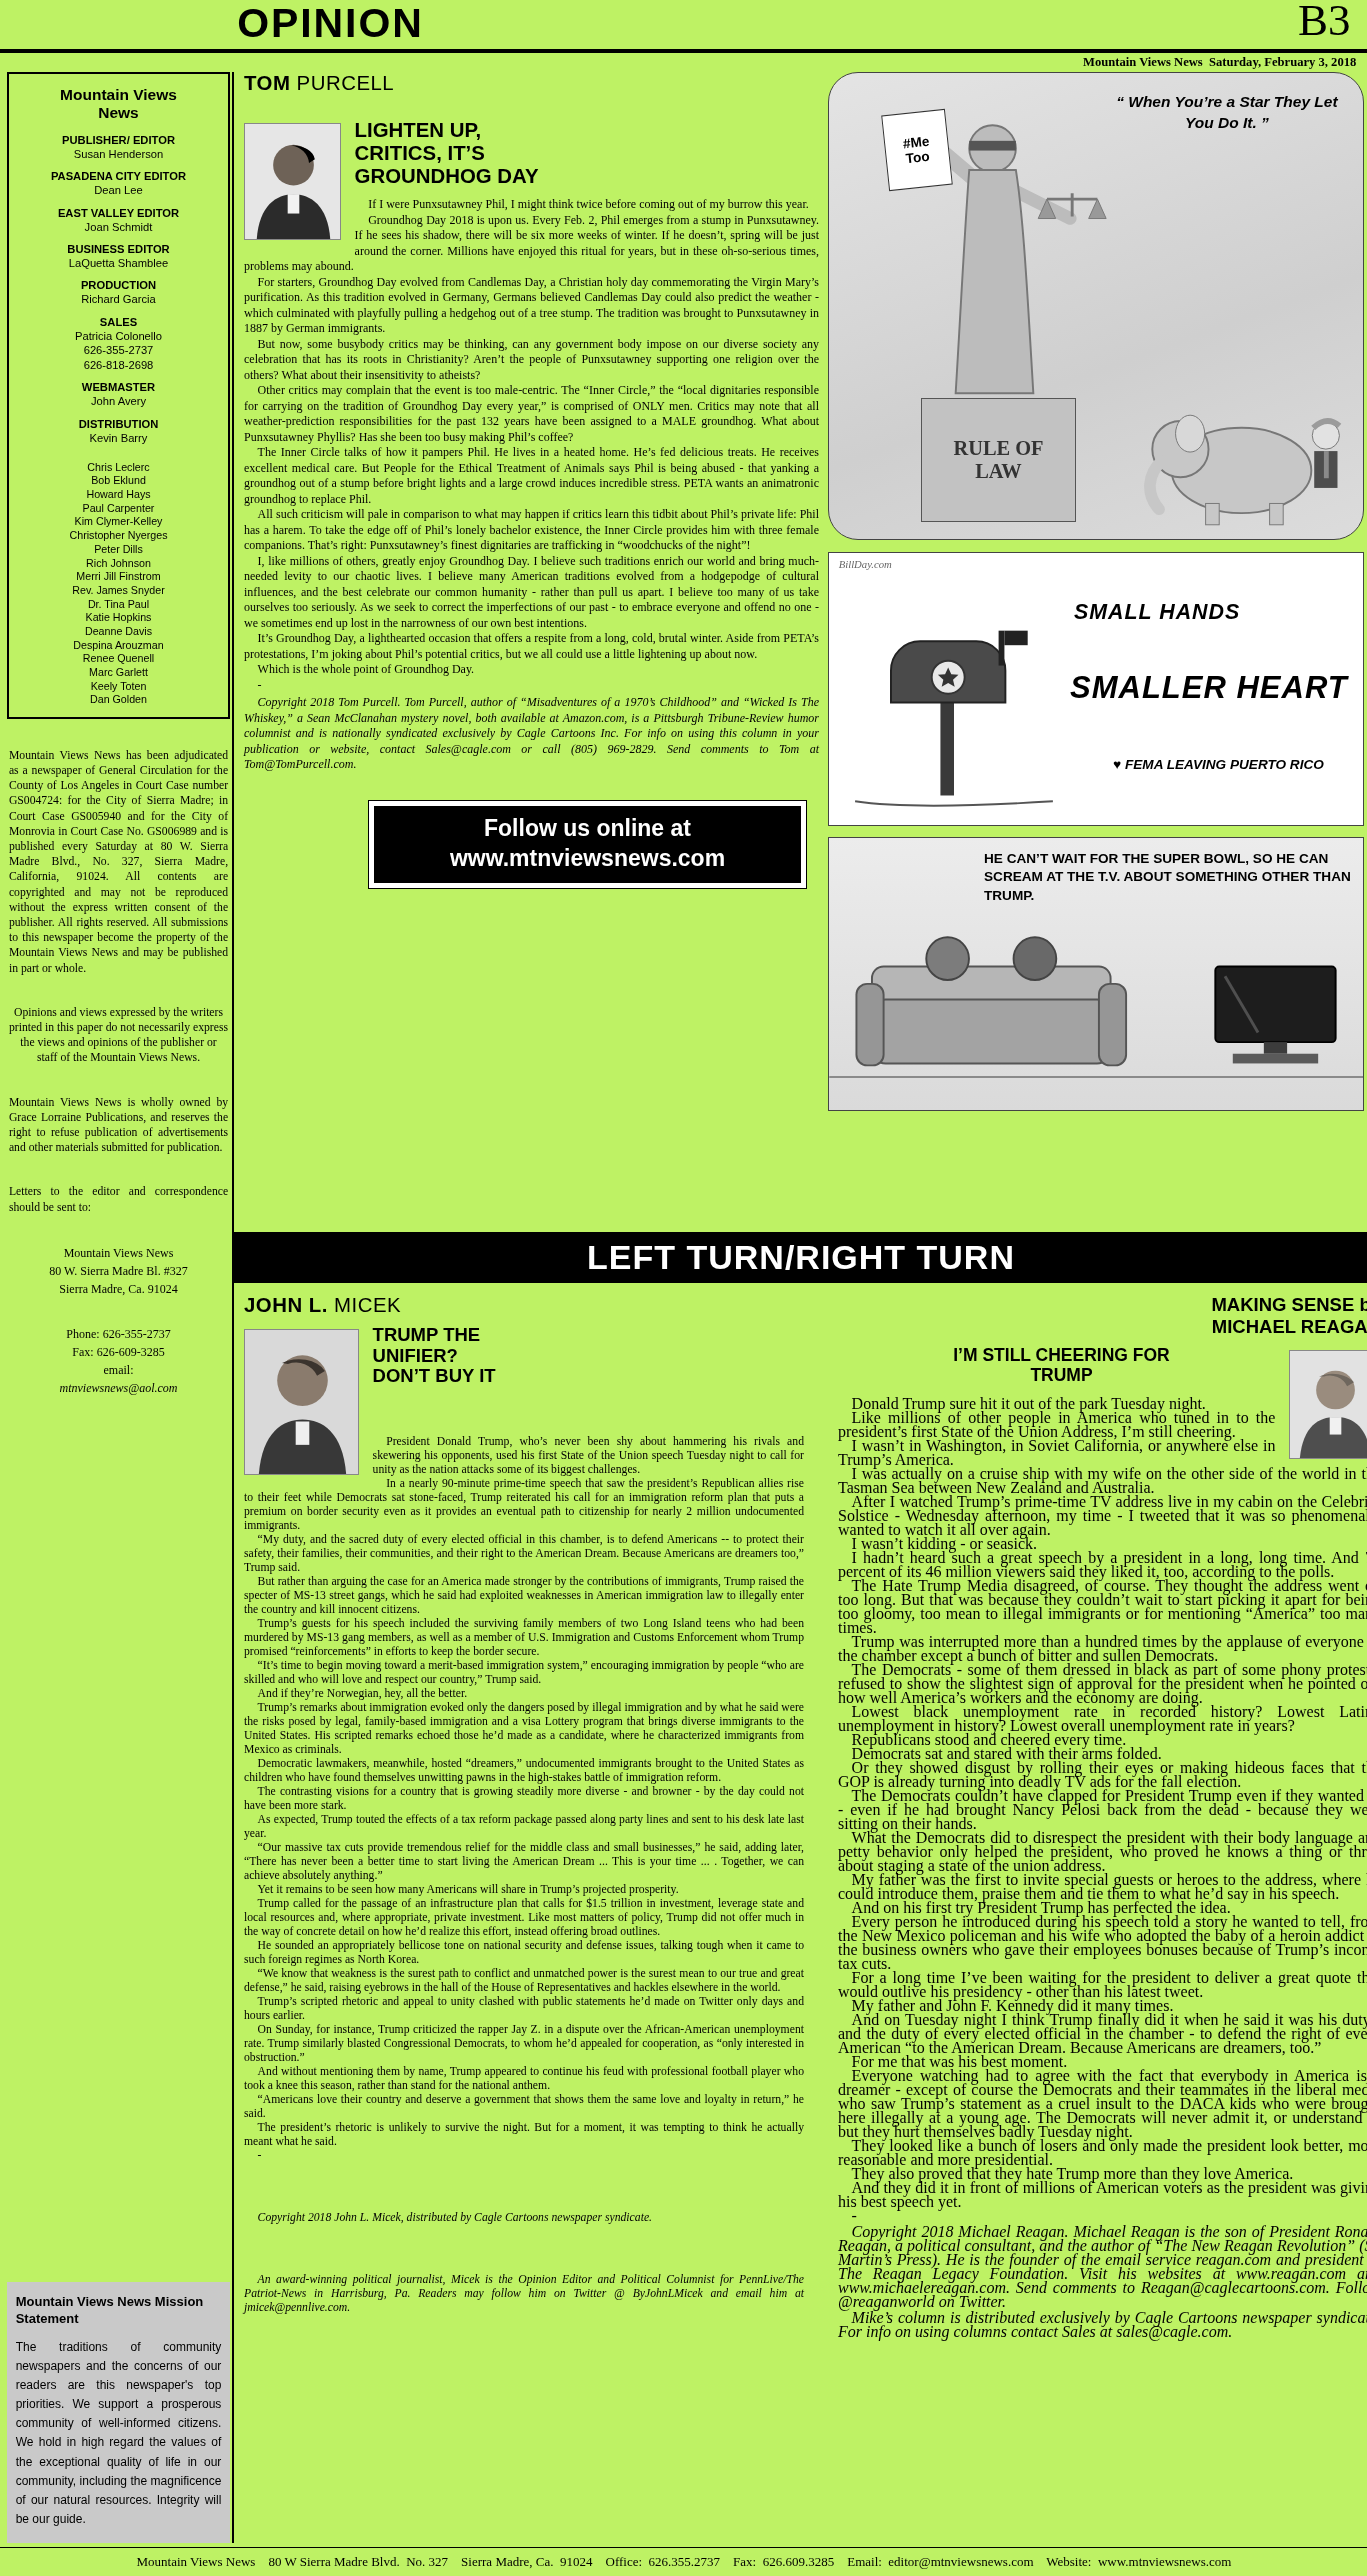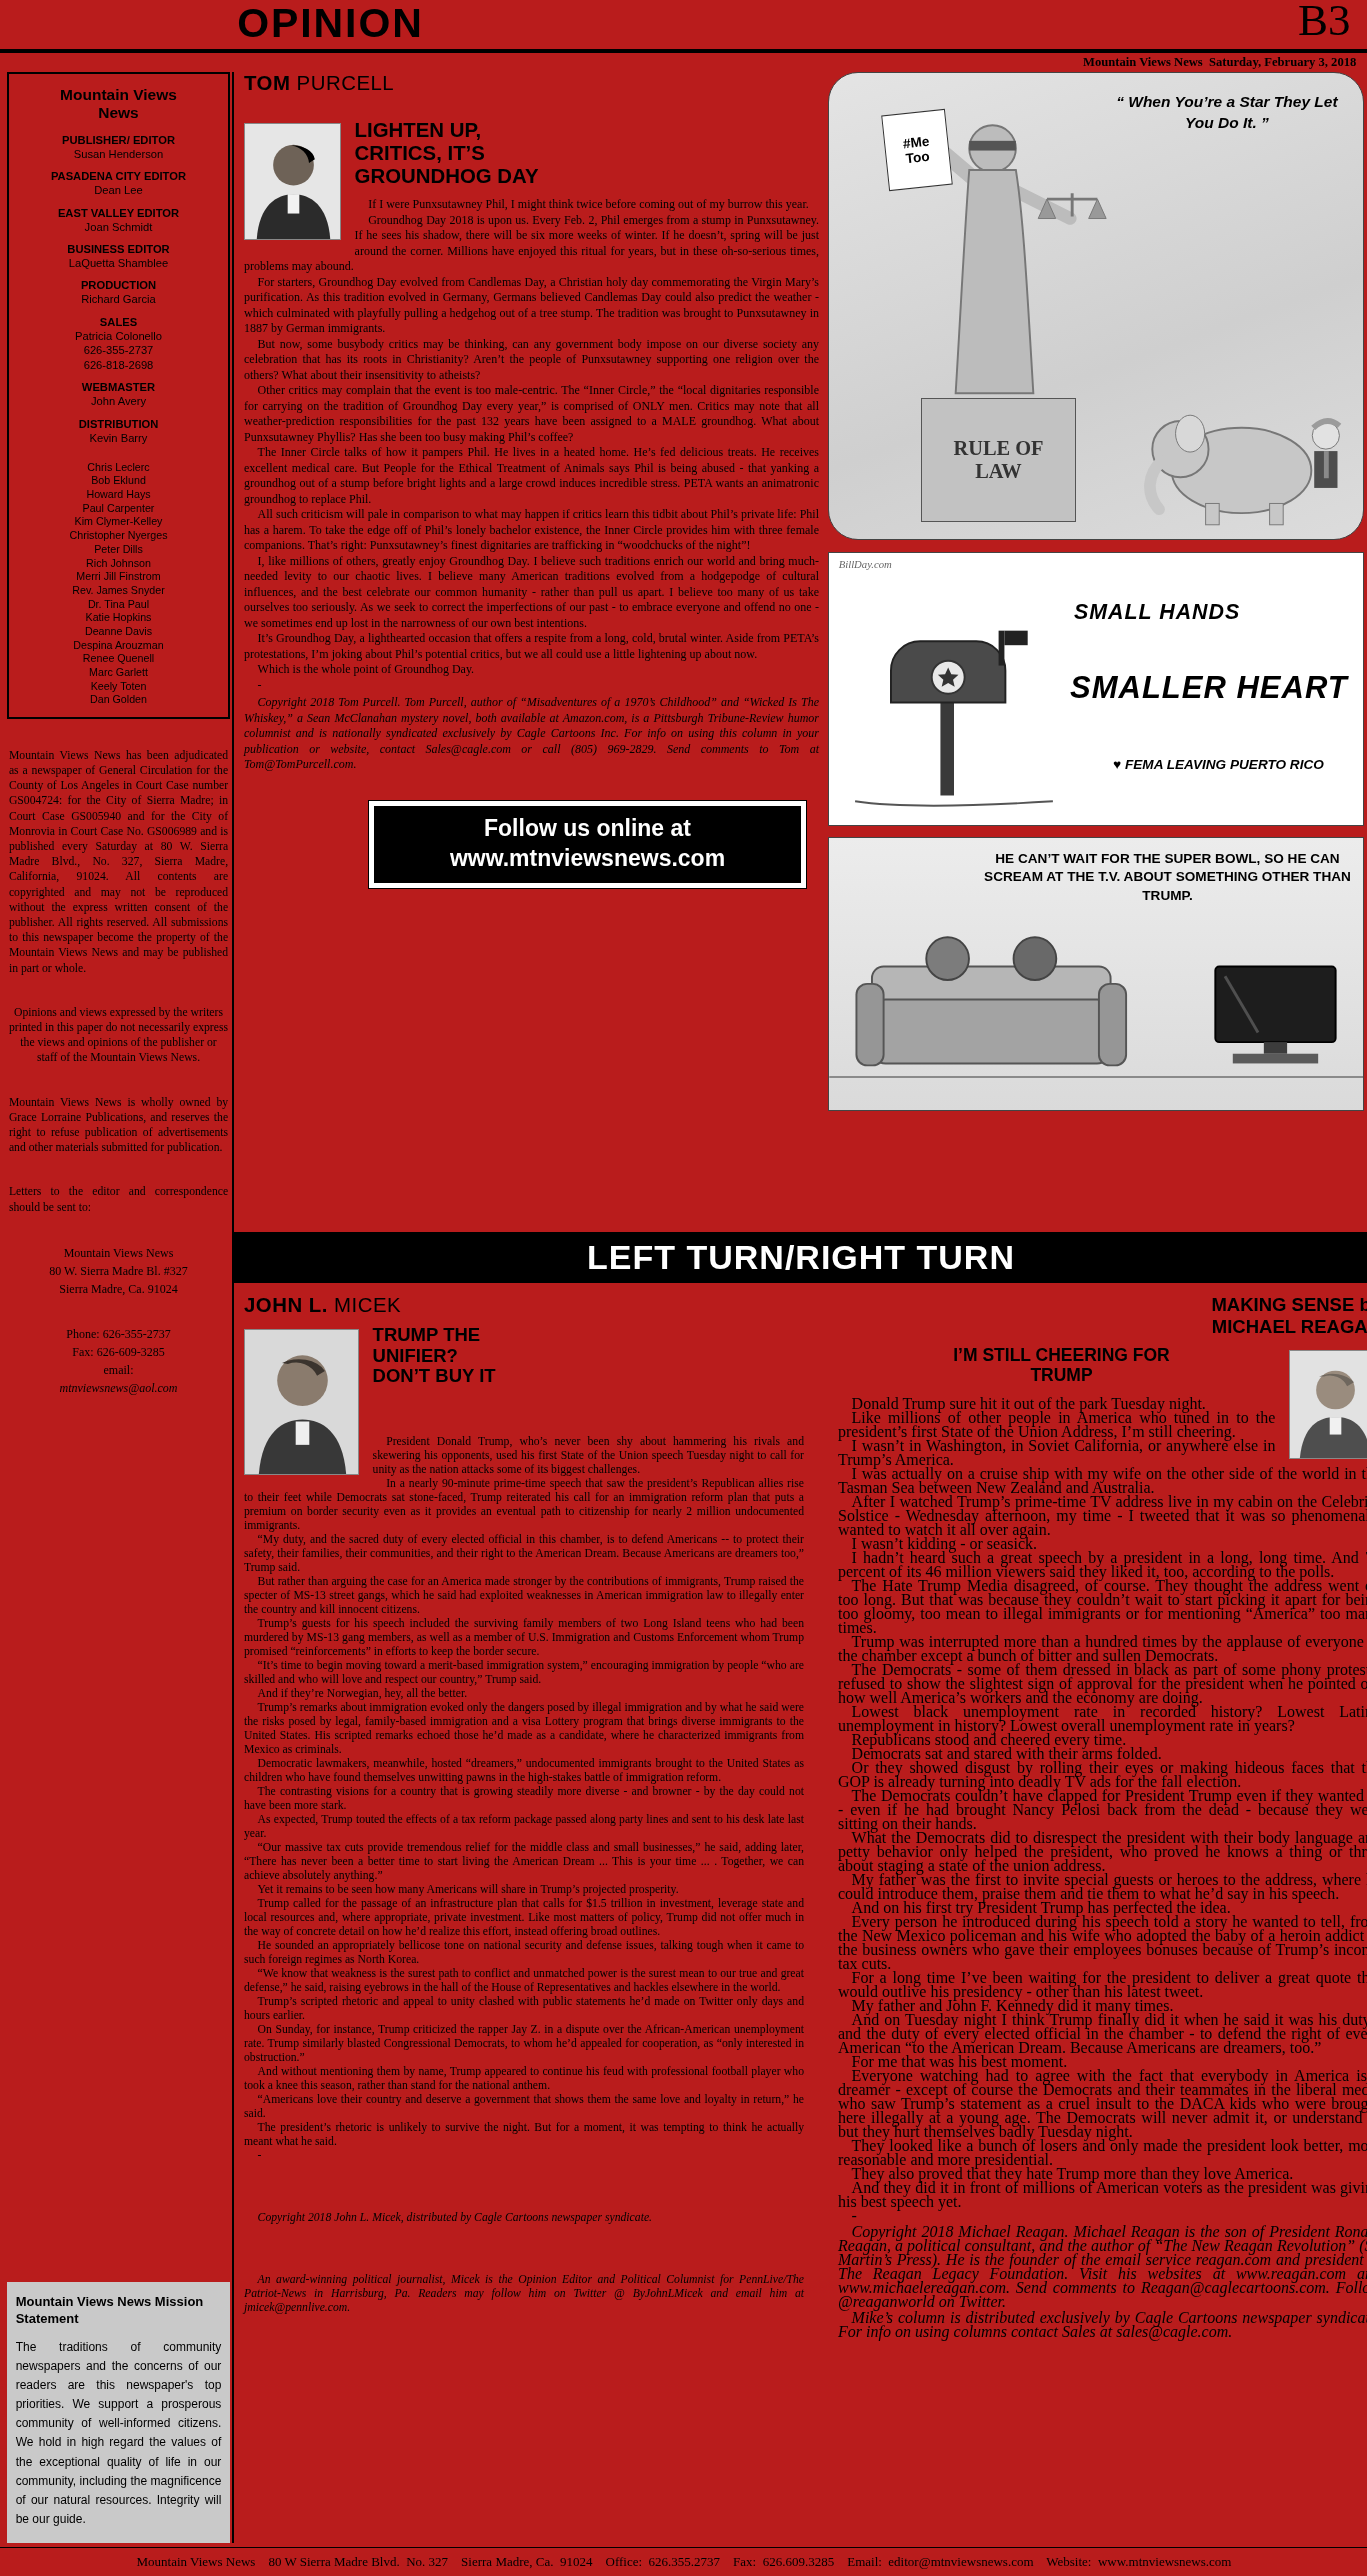--- a/index.html
+++ b/index.html
@@ -1,17 +1,17 @@
 <!DOCTYPE html>
 <html><head>
 <meta charset="utf-8">
 <style>
   * { margin:0; padding:0; box-sizing:border-box; }
   html,body { background:#9a9a9a; }
-  .page { position:relative; width:1368px; height:2576px; margin:0 auto; background:#b91c1c;
+  .page { position:relative; width:1368px; height:2576px; margin:0 auto; background:#bef264;
           color:#000; font-family:"Liberation Serif", serif; overflow:hidden;padding-left:22px; }
 
   
   .opinion-title { position:absolute; left:146px; top:0px; width:369px; text-align:center;
         font-family:"Liberation Sans",sans-serif; font-weight:900; font-size:41px; letter-spacing:1.9px; }
   .page-number { position:absolute; right:17.5px; top:-5.8px; font-family:"Liberation Serif",serif; font-size:45px; }
   .header-rule { position:absolute; left:0; top:49px; width:100%; height:3.9px; background:#000; }
   .dateline { position:absolute; right:11.7px; top:55px; font-family:Liberation Serif, serif;
         font-weight:bold; font-size:12.6px; white-space:pre; }
 
@@ -96,21 +96,21 @@
   .c2-label1 { position:absolute; left:245px; top:47px; font-family:"Liberation Sans",sans-serif;
         font-weight:bold; font-style:italic; font-size:21.4px; letter-spacing:1px; }
   .c2-label2 { position:absolute; left:241px; top:117px; font-family:"Liberation Sans",sans-serif;
         font-weight:900; font-style:italic; font-size:31px; letter-spacing:1px; }
   .c2-label3 { position:absolute; left:284px; top:204px; font-family:"Liberation Sans",sans-serif;
         font-weight:bold; font-style:italic; font-size:13.6px; width:223px; }
   .c2-heart { color:#000; padding-right:3.9px; }
 
   .cartoon-superbowl { height:274px; background:linear-gradient(#ececec,#dadada); }
   .c3-caption { position:absolute; left:155px; top:11.7px; width:367px; font-family:"Liberation Sans",sans-serif;
-        font-weight:bold; font-size:13.6px; line-height:1.35;text-align:center; }
+        font-weight:bold; font-size:13.6px; line-height:1.35; }
   .c3-art { position:absolute; left:0; bottom:0; }
 
   .footer { position:absolute; left:0; bottom:0; width:100%; height:29px; border-top:1.9px solid #000;
         display:flex; align-items:center; justify-content:center; font-size:13px; white-space:pre; }
 </style>
 </head>
 <body>
 
 <div class="page">
 

